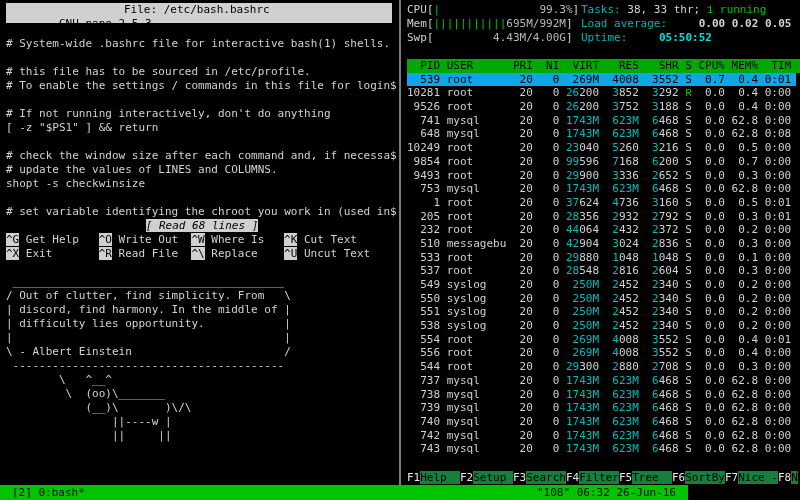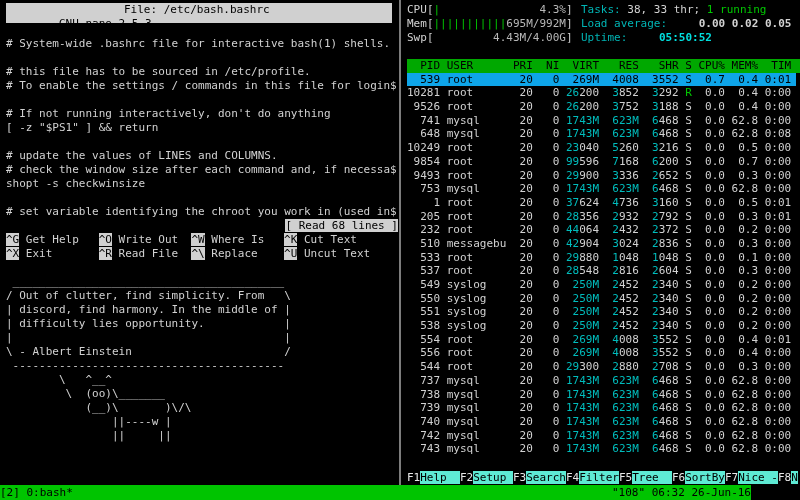--- a/index.html
+++ b/index.html
@@ -12,49 +12,49 @@
   .row { height:14px; white-space:pre; }
   .pane { position:absolute; top:0; height:485px; overflow:hidden; }
   .pane-left  { left:0; width:398px; padding:3px 0 0 6px; }
   .pane-right { left:403px; width:397px; padding:3px 0 0 4px; }
   .divider { position:absolute; left:399px; top:0; width:2px; height:485px; background:#7d7d7d; }
 
   
   .nano-title { position:relative; height:20px; background:#d0d0d0; color:#000; white-space:pre; margin-right:6px; }
   .nano-file  { position:absolute; left:118px; top:0; }
   .inv { background:#d0d0d0; color:#000; }
-  .center { text-align:right; }
+  .center { text-align:center;font-style:italic; }
   .sc { display:inline-block; width:14ch; white-space:pre; }
 
   
   .htop-top { position:relative; height:56px; }
   .mbar { color:#00c800; }
   .mbr  { color:#cfcfcf; }
   .mval { color:#b8b8b8; }
   .cyan  { color:#00b4b4; }
   .bcyan { color:#00dede; }
-  .green { color:#00c800; }
+  .green { color:#00c800;font-family:Liberation Mono, monospace; }
   .bold  { font-weight:bold;margin-left:25px; }
   .chi { color:#00bcbc; }
   .proc-header { background:#00a800; color:#000; height:13.7px; line-height:13.7px; white-space:pre; margin-right:0; }
   .prow { height:13.7px; line-height:13.7px; white-space:pre; margin-right:4px; }
   .prow.sel { background:#0ea5e9; color:#000; }
   .prow.sel span { color:#000; }
   .fnbar { position:absolute; left:4px; bottom:0; height:14px; white-space:pre; }
   .fnk { color:#e8e8e8; }
-  .fnl { background:#5eead4; color:#000; }
+  .fnl { background:#15803d; color:#000; }
 
   
   .cursor { display:inline-block; width:7px; height:11px; background:#c8c8c8; vertical-align:-1px; }
 
   
   .tmux {
-    position:absolute; left:0; bottom:0; width:751px; height:15px; line-height:15px;
+    position:absolute; left:0; bottom:0; width:688px; height:15px; line-height:15px;
     background:#00c400; color:#000; white-space:pre;
-    display:flex; justify-content:space-between; padding:0 0;
+    display:flex; justify-content:space-between; padding:0 12px;
   }
 </style>
 </head>
 <body>
 
 <div class="screen">
 
   <div class="pane pane-left">
     <div class="nano-title">
       <span>  GNU nano 2.5.3</span>
@@ -63,22 +63,22 @@
     <div id="nano-lines">
         <div class="row"> </div>
         <div class="row"># System-wide .bashrc file for interactive bash(1) shells.</div>
         <div class="row"> </div>
         <div class="row"># this file has to be sourced in /etc/profile.</div>
         <div class="row"># To enable the settings / commands in this file for login$</div>
         <div class="row"> </div>
         <div class="row"># If not running interactively, don't do anything</div>
         <div class="row">[ -z "$PS1" ] &amp;&amp; return</div>
         <div class="row"> </div>
+        <div class="row"># check the window size after each command and, if necessa$</div>
         <div class="row"># update the values of LINES and COLUMNS.</div>
-        <div class="row"># check the window size after each command and, if necessa$</div>
         <div class="row">shopt -s checkwinsize</div>
         <div class="row"> </div>
         <div class="row"># set variable identifying the chroot you work in (used in$</div>
       </div>
     <div class="row center"><span class="inv">[ Read 68 lines ]</span></div>
     <div id="nano-shortcuts">
         <div class="row"><span class="sc"><span class="inv">^G</span> Get Help</span><span class="sc"><span class="inv">^O</span> Write Out</span><span class="sc"><span class="inv">^W</span> Where Is</span><span class="sc"><span class="inv">^K</span> Cut Text</span></div>
         <div class="row"><span class="sc"><span class="inv">^X</span> Exit</span><span class="sc"><span class="inv">^R</span> Read File</span><span class="sc"><span class="inv">^\</span> Replace</span><span class="sc"><span class="inv">^U</span> Uncut Text</span></div>
       </div>
     <div class="row"> </div>
@@ -96,21 +96,21 @@
         <div class="row">                ||----w |</div>
         <div class="row">                ||     ||</div>
       </div>
   </div>
 
   <div class="divider"></div>
 
   <div class="pane pane-right">
     <div class="htop-top">
       <div>
-        <div class="row" id="meter-cpu"><span>CPU</span><span class="mbr">[</span><span class="mbar">|</span><span>               </span><span class="mval">4.3%</span><span class="mbr">]</span></div>
+        <div class="row" id="meter-cpu"><span>CPU</span><span class="mbr">[</span><span class="mbar">|</span><span>               </span><span class="mval">99.3%</span><span class="mbr">]</span></div>
         <div class="row" id="meter-mem"><span>Mem</span><span class="mbr">[</span><span class="mbar">|||||||||||</span><span></span><span class="mval">695M/992M</span><span class="mbr">]</span></div>
         <div class="row" id="meter-swp"><span>Swp</span><span class="mbr">[</span><span class="mbar"></span><span>         </span><span class="mval">4.43M/4.00G</span><span class="mbr">]</span></div>
       </div>
       <div style="position:absolute; left:174px; top:0;">
         <div class="row"><span class="cyan">Tasks: </span><span>38, 33 thr; </span><span class="green">1 running</span></div>
         <div class="row"><span class="cyan">Load average: </span><span class="bold">0.00 0.02 0.05</span></div>
         <div class="row"><span class="cyan">Uptime: </span><span class="bcyan bold">05:50:52</span></div>
       </div>
     </div>
     <div class="proc-header" id="proc-header"><span>  PID</span> <span>USER     </span> <span>PRI</span> <span> NI</span> <span> VIRT</span> <span>  RES</span> <span>  SHR</span> <span>S</span> <span>CPU%</span> <span>MEM%</span> <span> TIM</span></div>

